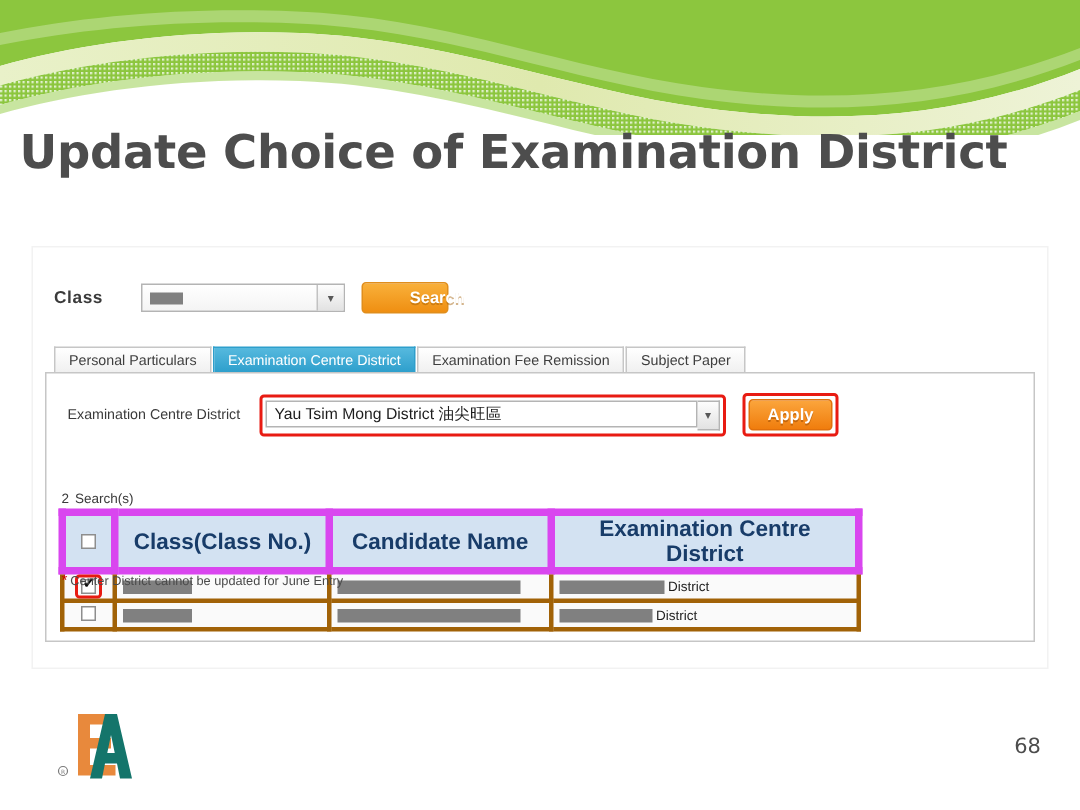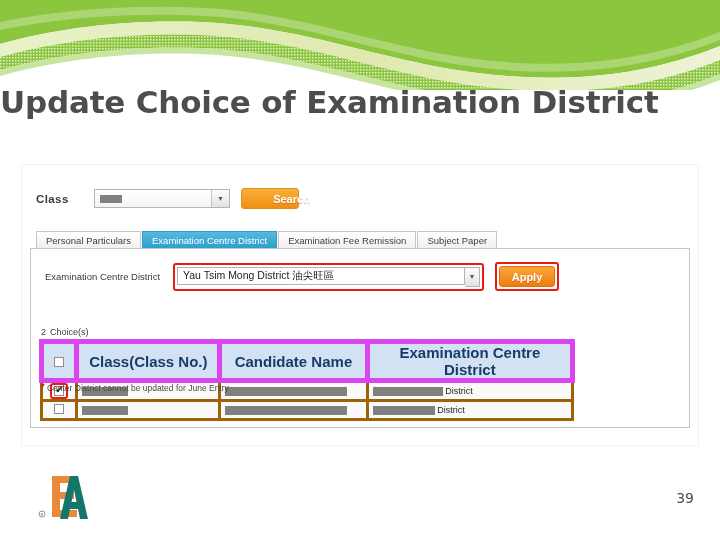--- a/index.html
+++ b/index.html
@@ -29,20 +29,21 @@
     position: absolute;
     left: 0; top: 84px;
     width: 645px;
     text-align: left;
     font-size: 31px;
     font-weight: bold;
     color: #4d4d4d;
     letter-spacing: -0.2px;
     font-family: "DejaVu Sans", sans-serif;
     white-space: nowrap;
+    padding-left: 13px;
   }
 
   
   .screenshot {
     position: absolute;
     left: 22px; top: 165px;
     width: 676px; height: 280px;
     background: #ffffff;
     box-shadow: 0 0 0 1px #f2f2f2;
   }
@@ -358,21 +359,21 @@
         </span>
         <span class="district-arrow">▾</span>
       </span>
 
       <span class="hl-red apply-wrap">
         <span class="btn-apply">Apply</span>
       </span>
     </div>
 
     <div class="records-label">
-      <span class="num">2</span><span>Choice(s)</span>
+      <span class="num">2</span><span>Search(s)</span>
     </div>
 
     <table class="records">
       <thead>
         <tr>
           <th class="col-check">
             <span class="cb"></span>
           </th>
           <th class="col-class">Class(Class No.)</th>
           <th class="col-name">Candidate Name</th>
@@ -427,13 +428,13 @@
 
     <path d="M22,6 L47,6 L47,13 L30,13 L30,22 L44,22 L44,29 L30,29 L30,40 L47,40 L47,47 L22,47 Z" fill="#e8893c"></path>
 
     <path d="M30,49 L40,6 L48,6 L58,49 L50,49 L48,39 L40,39 L38,49 Z M41.5,32 L46.5,32 L44,20 Z" fill="#14756b"></path>
 
     <circle cx="12" cy="44" r="3" fill="none" stroke="#7a7a7a" stroke-width="0.8"></circle>
     <text x="12" y="46.3" font-size="4" fill="#7a7a7a" text-anchor="middle" font-family="DejaVu Sans, sans-serif">R</text>
   </svg>
 </div>
 
-<div class="page-number">39</div>
+<div class="page-number">68</div>
 
 </body></html>

